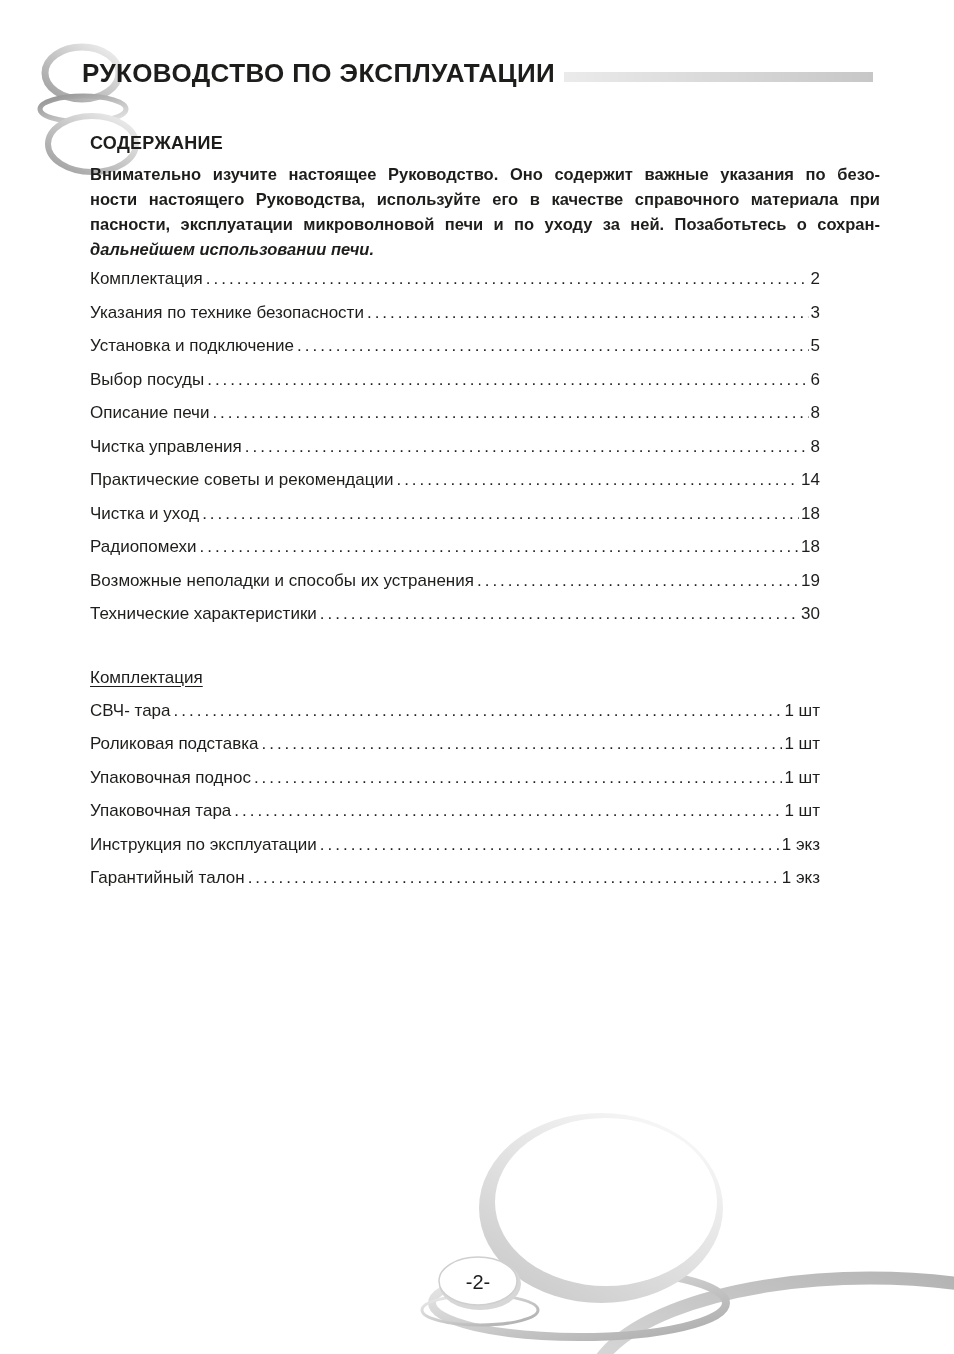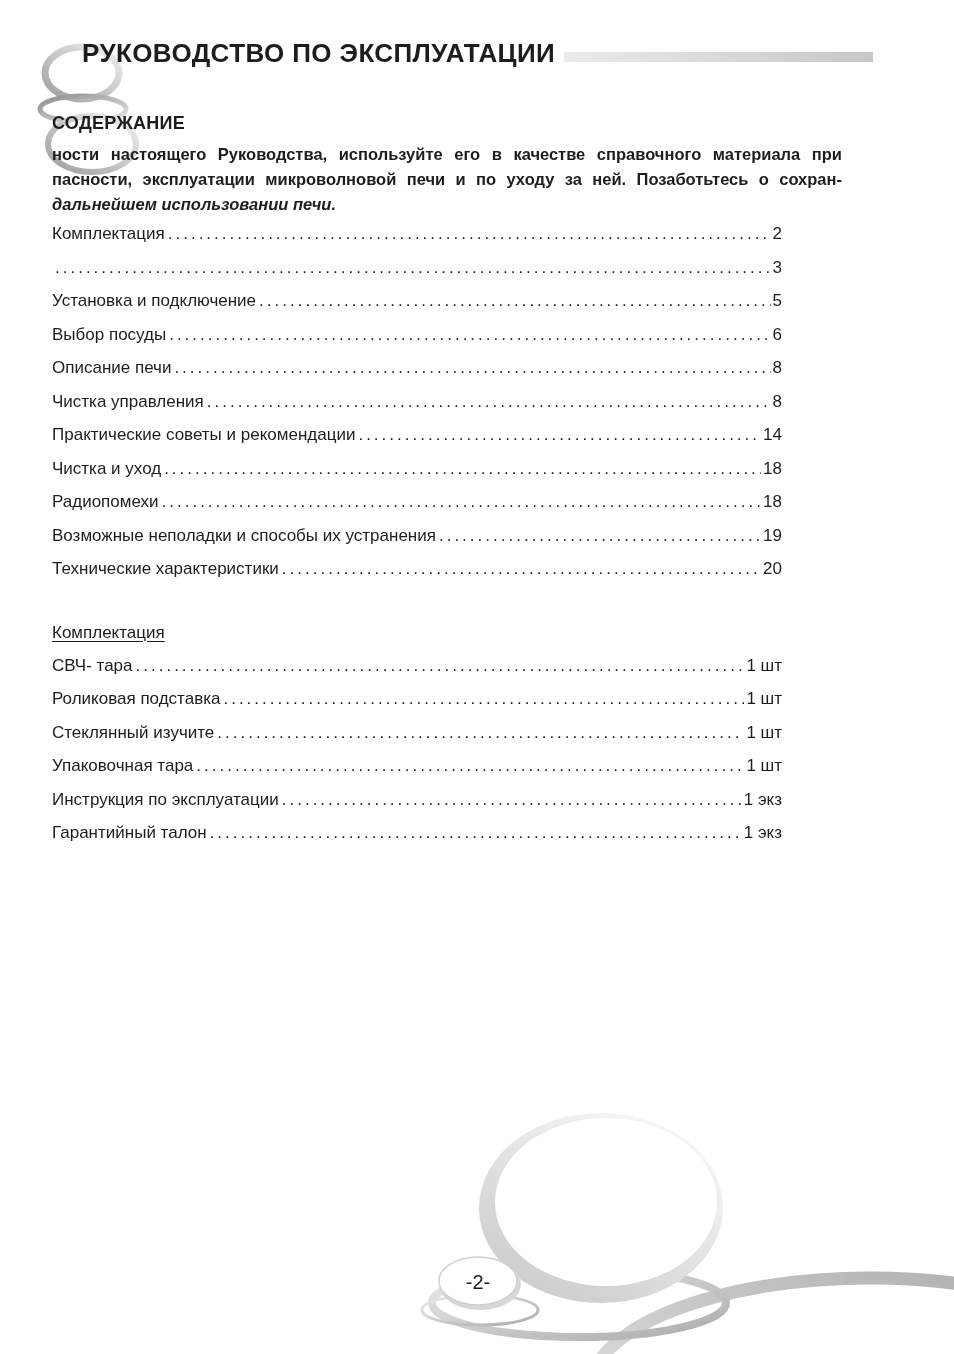--- a/index.html
+++ b/index.html
@@ -11,32 +11,32 @@
     font-family:"Liberation Sans", sans-serif;
     color:#1d1d1b;
   }
   
   .ornament-top    { position:absolute; left:36px;  top:40px;  z-index:0; }
   .ornament-bottom { position:absolute; left:400px; top:1100px; z-index:0; }
   
   .title-row {
     position:relative; z-index:1;
     display:flex; align-items:center;
-    margin:0 81px 0 82px; padding-top:38px;
+    margin:0 81px 0 82px; padding-top:58px;
   }
   h1 {
     margin:0; font-size:26px; font-weight:bold;
     letter-spacing:.4px; line-height:30px; white-space:nowrap;
   }
   .title-bar {
     flex:1; height:10px; margin-left:9px; margin-top:7px;
     background:linear-gradient(to right,#ebebeb 0%,#dedede 35%,#c7c7c7 100%);
   }
   
-  .content { position:relative; z-index:1; margin-left:52px; }
+  .content { position:relative; z-index:1; margin-left:90px; }
   h2 {
     margin:44px 0 0 0; font-size:18px; font-weight:bold;
     letter-spacing:.3px; line-height:22px;
   }
   .intro { margin-top:8px; width:790px; font-size:16.5px; font-weight:bold; }
   .intro .jline { line-height:25px; text-align:justify; text-align-last:justify; }
   .intro .jline.last { text-align:left; text-align-last:left;font-style:italic; }
   
   .leaders { width:730px; }
   .lrow { display:flex; line-height:33.5px; font-size:17px; }
@@ -114,32 +114,34 @@
   <header class="title-row">
     <h1>РУКОВОДСТВО ПО ЭКСПЛУАТАЦИИ</h1>
     <div class="title-bar"></div>
   </header>
 
   <main class="content">
 
     <h2>СОДЕРЖАНИЕ</h2>
 
     <div class="intro">
+      <div class="jline">Внимательно изучите настоящее Руководство. Оно содержит важные указания по безо-</div>
       <div class="jline">ности настоящего Руководства, используйте его в качестве справочного материала при</div>
       <div class="jline">пасности, эксплуатации микроволновой печи и по уходу за ней. Позаботьтесь о сохран-</div>
       <div class="jline last">дальнейшем использовании печи.</div>
     </div>
 
     <nav class="leaders toc">
       <div class="lrow">
         <span class="lbl">Комплектация</span>
         <span class="dots"></span>
         <span class="pg">2</span>
       </div>
       <div class="lrow">
+        <span class="lbl">Указания по технике безопасности</span>
         <span class="dots"></span>
         <span class="pg">3</span>
       </div>
       <div class="lrow">
         <span class="lbl">Установка и подключение</span>
         <span class="dots"></span>
         <span class="pg">5</span>
       </div>
       <div class="lrow">
         <span class="lbl">Выбор посуды</span>
@@ -172,39 +174,39 @@
         <span class="pg">18</span>
       </div>
       <div class="lrow">
         <span class="lbl">Возможные неполадки и способы их устранения</span>
         <span class="dots"></span>
         <span class="pg">19</span>
       </div>
       <div class="lrow">
         <span class="lbl">Технические характеристики</span>
         <span class="dots"></span>
-        <span class="pg">20</span>
+        <span class="pg">30</span>
       </div>
     </nav>
 
     <section class="leaders package">
       <h3 class="pkg-heading">Комплектация</h3>
 
       <div class="lrow">
         <span class="lbl">СВЧ- тара</span>
         <span class="dots"></span>
         <span class="pg">1 шт</span>
       </div>
       <div class="lrow">
         <span class="lbl">Роликовая подставка</span>
         <span class="dots"></span>
         <span class="pg">1 шт</span>
       </div>
       <div class="lrow">
-        <span class="lbl">Стеклянный изучите</span>
+        <span class="lbl">Упаковочная поднос</span>
         <span class="dots"></span>
         <span class="pg">1 шт</span>
       </div>
       <div class="lrow">
         <span class="lbl">Упаковочная тара</span>
         <span class="dots"></span>
         <span class="pg">1 шт</span>
       </div>
       <div class="lrow">
         <span class="lbl">Инструкция по эксплуатации</span>

